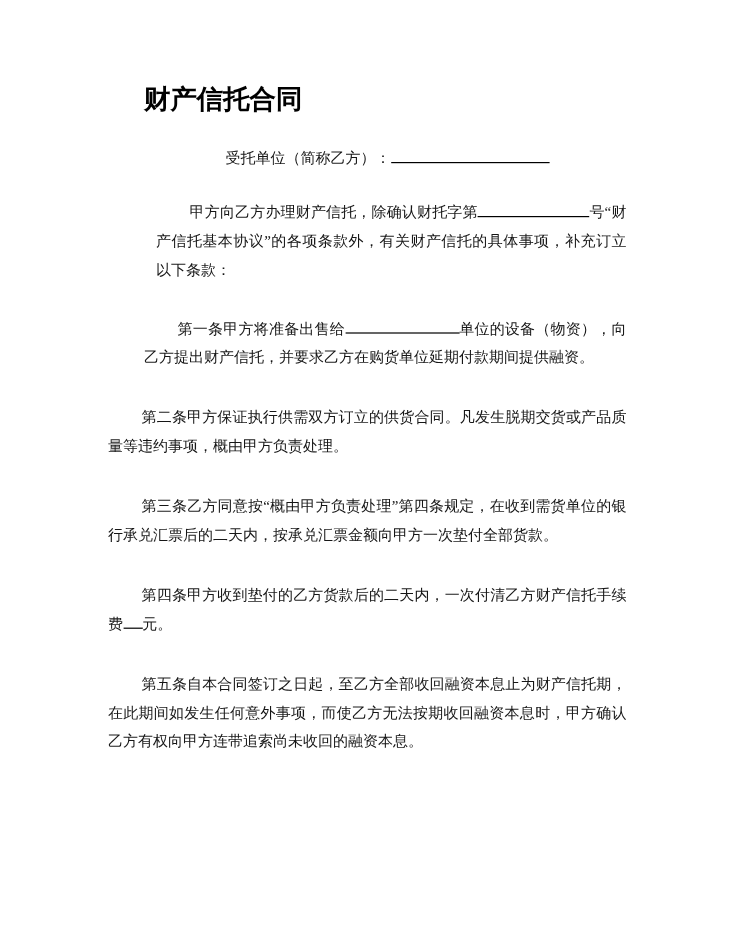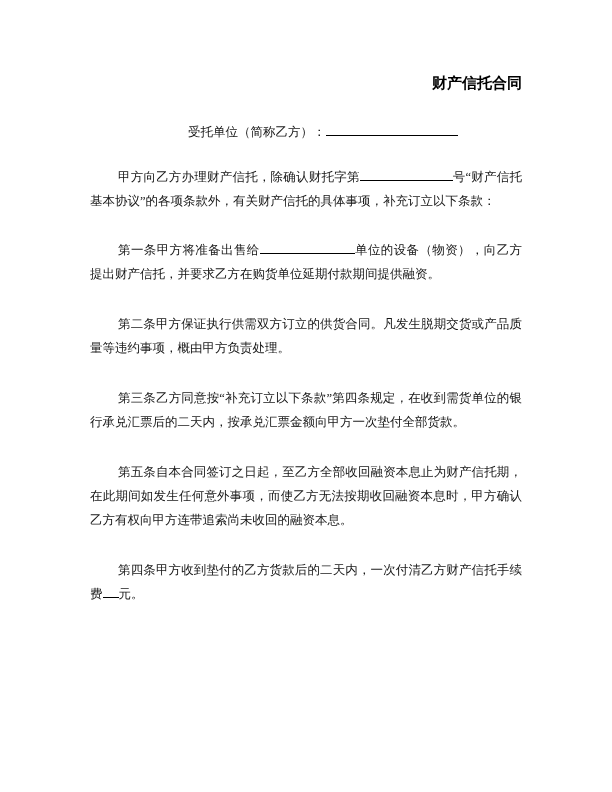--- a/index.html
+++ b/index.html
@@ -15,37 +15,37 @@
     background: #ffffff;
     padding: 71px 90px 0 90px;
     font-family: "Liberation Serif", "DejaVu Serif", serif;
     color: #161616;
     font-size: 12.5px;
     line-height: 24px;
     overflow: hidden;
   }
   .doc-title {
     margin: 0;
-    font-size: 15px;
+    font-size: 22px;
     font-weight: 700;
     line-height: 24px;
-    text-align: right;
+    text-align: left;
     text-indent: 30px;
     color: #000000;
   }
   p { margin: 0; }
   .party-line { white-space: nowrap; }
   .party-a { margin: 78px 0 0 22px; }
   .party-b { margin: 25px 0 0 98px; }
   .para {
     text-align: justify;
     text-indent: 28px;
   }
-  .preamble { margin-top: 21px; }
-  .clause-1 { margin-top: 25px; }
+  .preamble { margin-top: 21px; margin-left: 40px; }
+  .clause-1 { margin-top: 25px; margin-left: 30px; }
   .clause   { margin-top: 26px; }
   .blank {
     display: inline-block;
     border-bottom: 1px solid #000000;
     height: 13px;
     line-height: 13px;
     vertical-align: baseline;
   }
   .blank-party-a { width: 152px; }
   .blank-party-b { width: 132px; }
@@ -62,19 +62,19 @@
 
 
   <p class="party-line party-b"><span>受托单位（简称乙方）：</span><span class="blank blank-party-b"></span></p>
 
   <p class="para preamble"><span>甲方向乙方办理财产信托，除确认财托字第</span><span class="blank blank-preamble"></span><span>号“财产信托基本协议”的各项条款外，有关财产信托的具体事项，补充订立以下条款：</span></p>
 
   <p class="para clause-1"><span>第一条甲方将准备出售给</span><span class="blank blank-clause-1"></span><span>单位的设备（物资），向乙方提出财产信托，并要求乙方在购货单位延期付款期间提供融资。</span></p>
 
   <p class="para clause"><span>第二条甲方保证执行供需双方订立的供货合同。凡发生脱期交货或产品质量等违约事项，概由甲方负责处理。</span></p>
 
-  <p class="para clause"><span>第三条乙方同意按“补充订立以下条款”第四条规定，在收到需货单位的银行承兑汇票后的二天内，按承兑汇票金额向甲方一次垫付全部货款。</span></p>
+  <p class="para clause"><span>第三条乙方同意按“概由甲方负责处理”第四条规定，在收到需货单位的银行承兑汇票后的二天内，按承兑汇票金额向甲方一次垫付全部货款。</span></p>
+
+  <p class="para clause"><span>第四条甲方收到垫付的乙方货款后的二天内，一次付清乙方财产信托手续费</span><span class="blank blank-clause-4"></span><span>元。</span></p>
 
   <p class="para clause"><span>第五条自本合同签订之日起，至乙方全部收回融资本息止为财产信托期，在此期间如发生任何意外事项，而使乙方无法按期收回融资本息时，甲方确认乙方有权向甲方连带追索尚未收回的融资本息。</span></p>
-
-  <p class="para clause"><span>第四条甲方收到垫付的乙方货款后的二天内，一次付清乙方财产信托手续费</span><span class="blank blank-clause-4"></span><span>元。</span></p>
 
 </div>
 
 </body></html>

